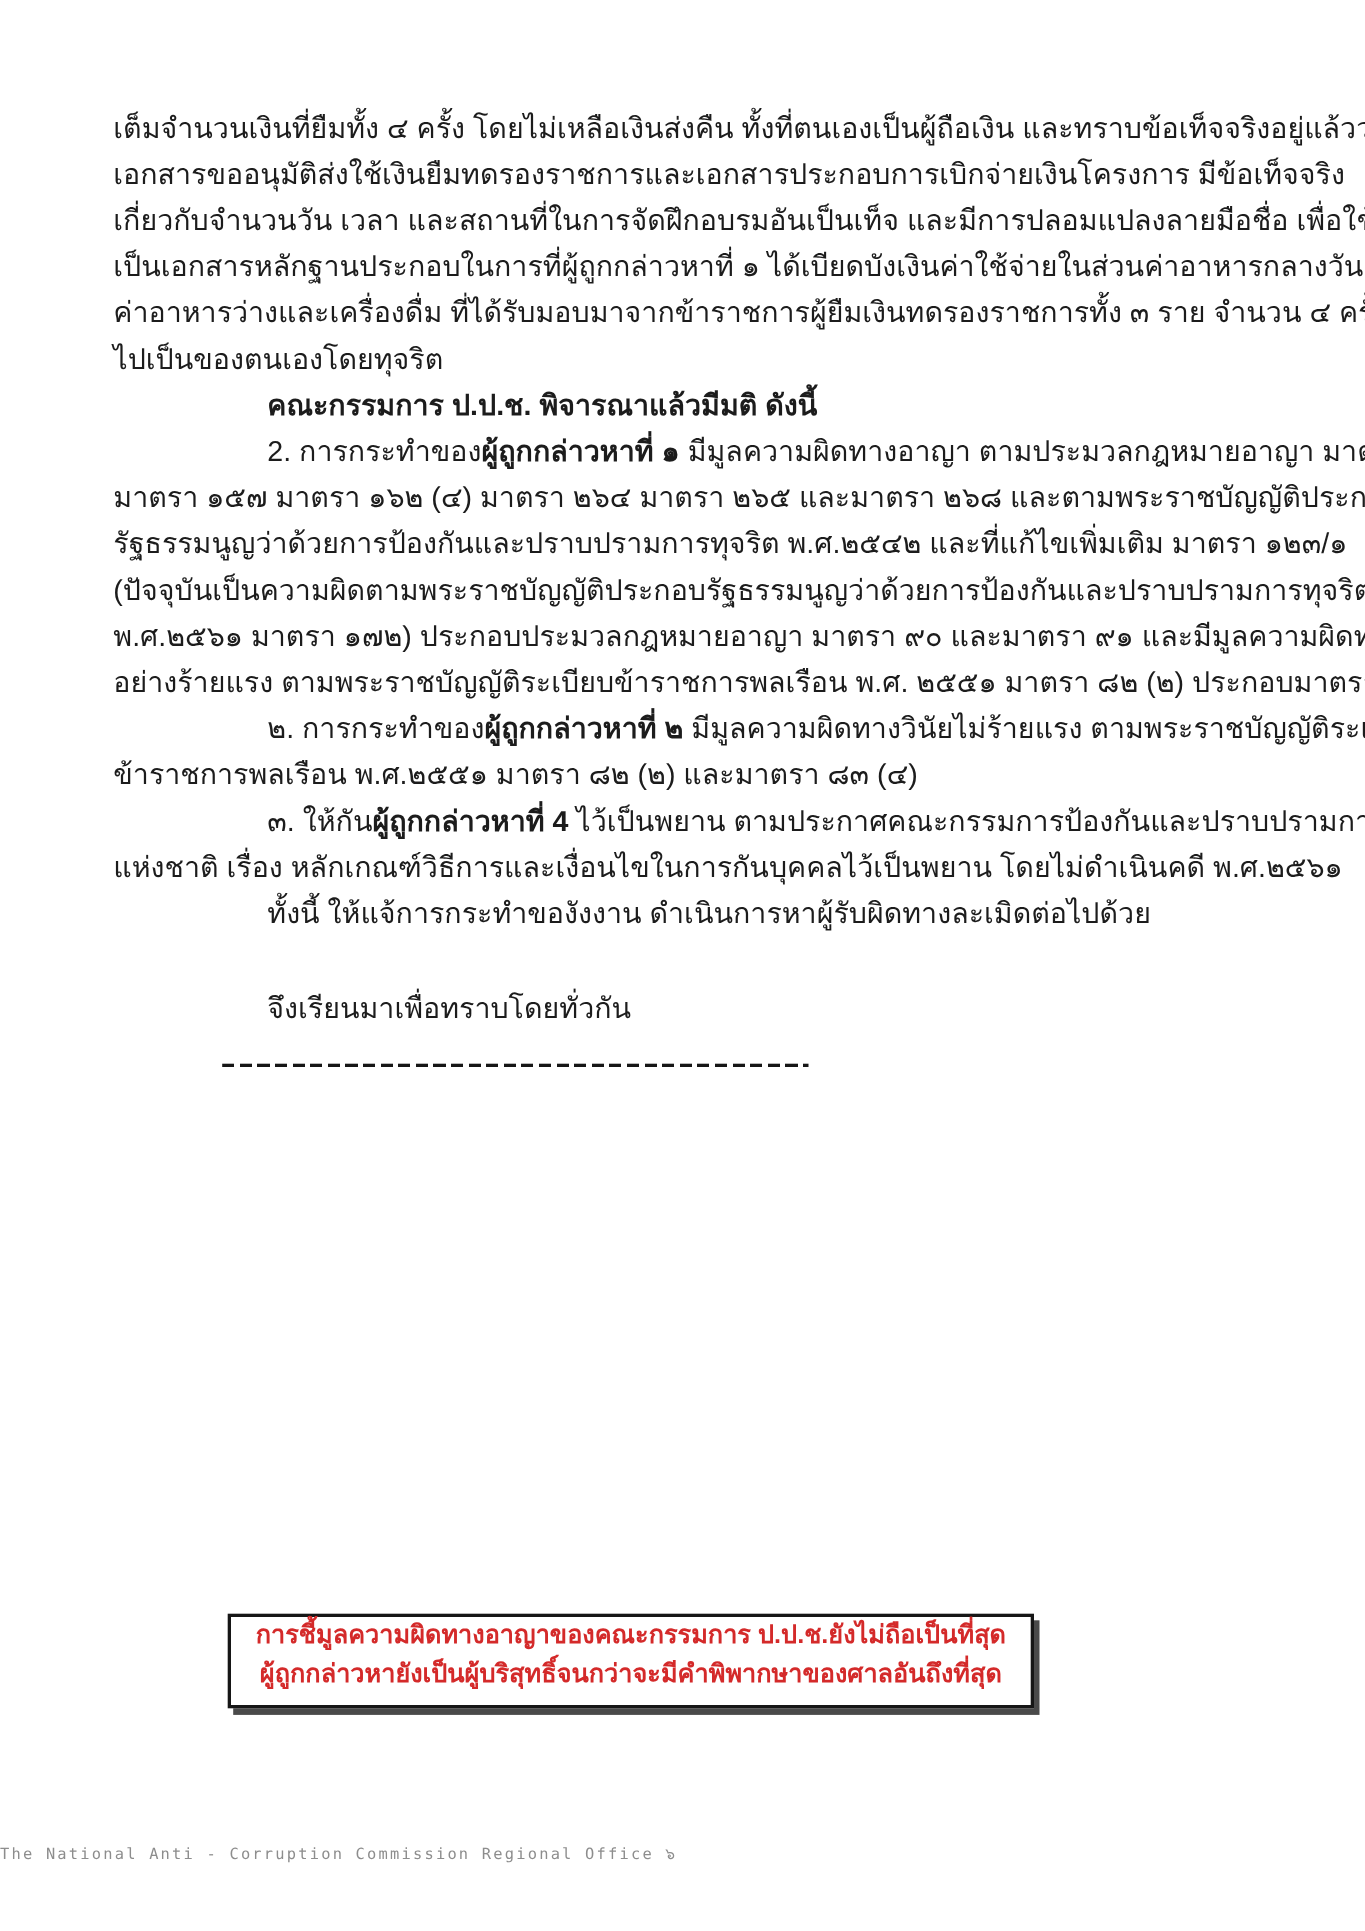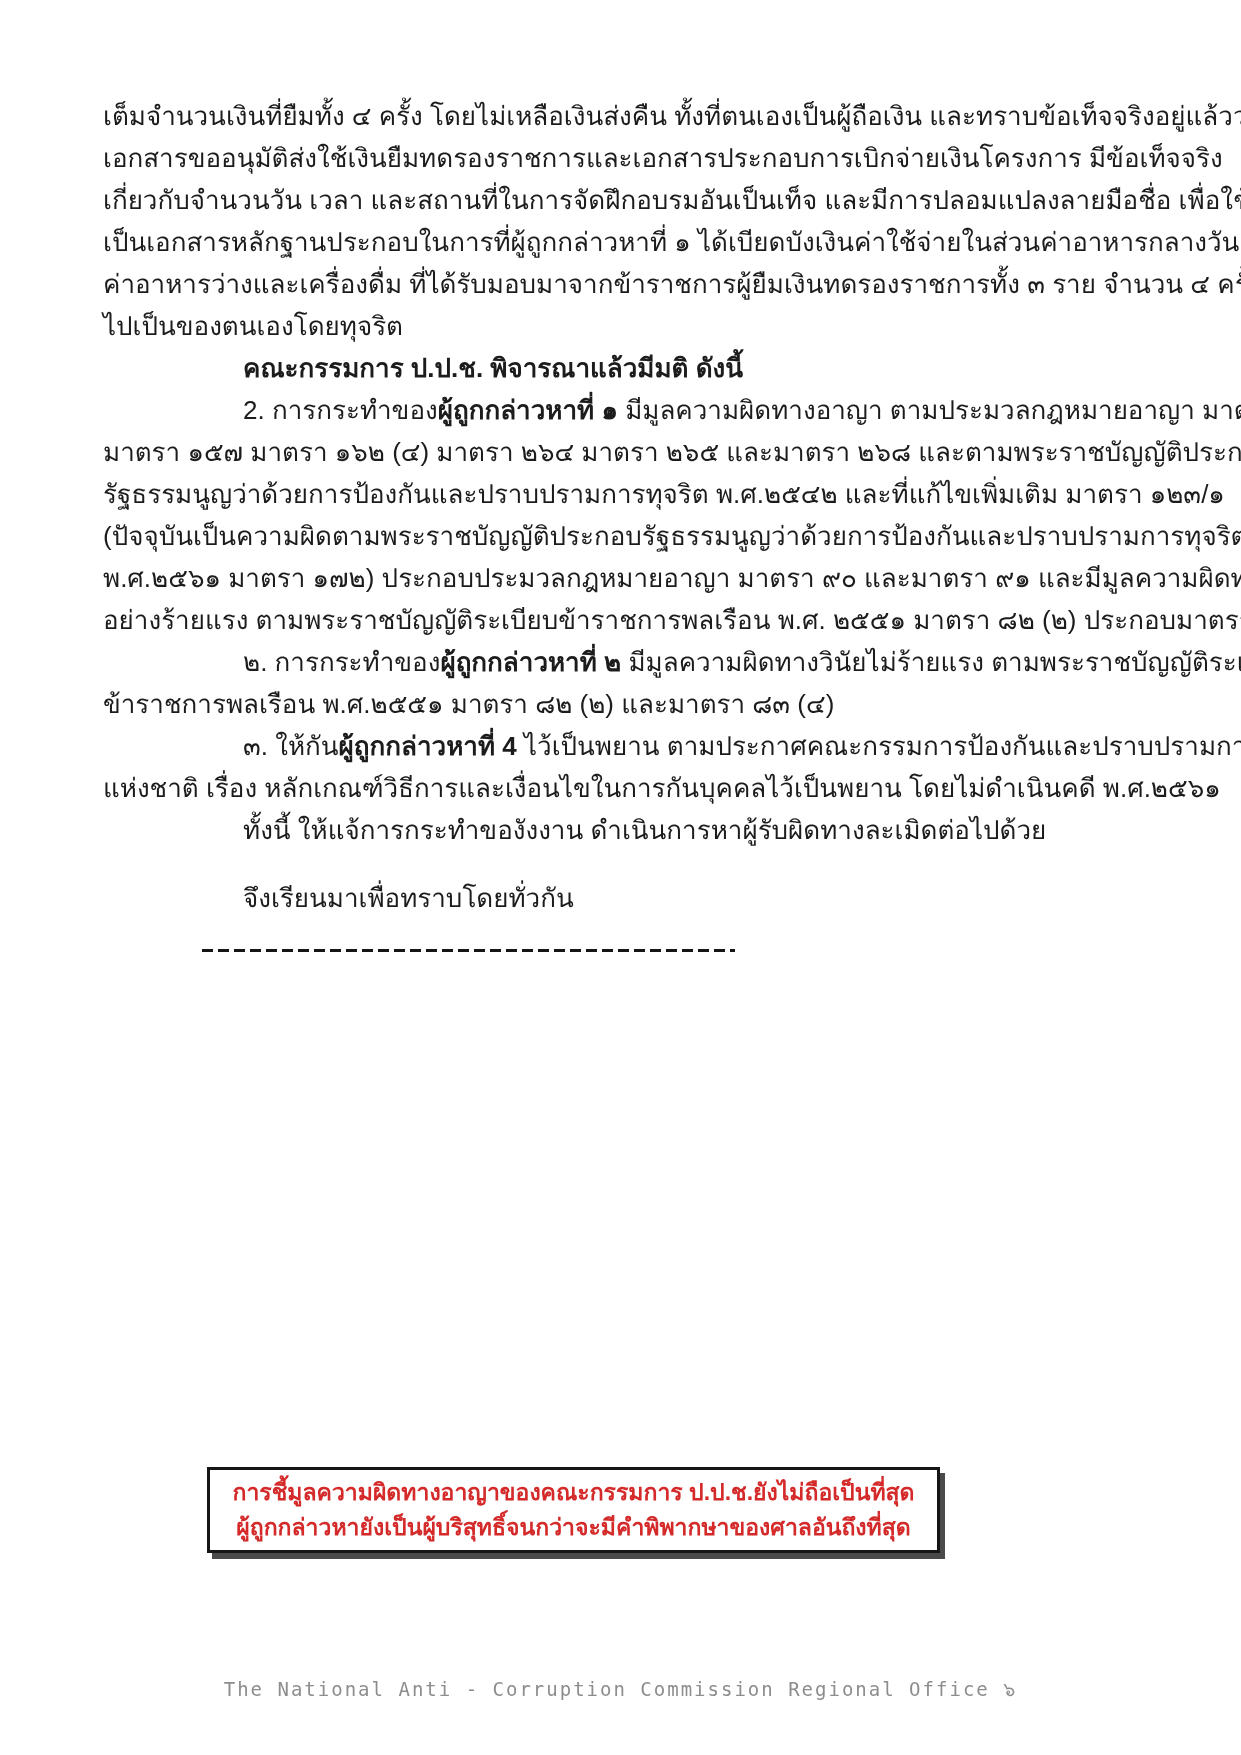--- a/index.html
+++ b/index.html
@@ -15,54 +15,54 @@
     background: #ffffff;
   }
   .body-text {
     padding: 95px 100px 0 103px;
     font-size: 26px;
     line-height: 42px;
     color: #1c1c1c;
   }
   .line { white-space: nowrap; }
   .line.indent { padding-left: 140px; }
-  .line.gap { margin-top: 26px; }
+  .line.gap { margin-top: 44px; }
   .bold { font-weight: bold; }
   .separator {
     margin: 30px 0 0 202px;
     width: 533px;
     height: 3px;
     background: repeating-linear-gradient(90deg, #161616 0 11px, transparent 11px 16px);
   }
   .notice-box {
     position: absolute;
     left: 207px; top: 1467px;
     width: 733px; height: 86px;
     box-sizing: border-box;
     border: 3px solid #161616;
     background: #ffffff;
     box-shadow: 5px 6px 0 #4a4a4a;
     display: flex; flex-direction: column;
-    align-items: center; justify-content: center;
+    align-items: center; 
     gap: 2px;
   }
   .notice-line {
     color: #d42a2a;
     font-weight: bold;
     font-size: 23px;
     line-height: 33px;
     white-space: nowrap;
   }
   .footer {
     position: absolute;
     left: 0; top: 1674px; width: 100%;
-    text-align: center;
+    text-align: left;
     color: #8d8d8d;
     font-family: "DejaVu Sans Mono", "Liberation Mono", monospace;
-    font-size: 19px;
+    font-size: 14px;
     letter-spacing: 2px;
     white-space: nowrap;
   }
 </style>
 </head>
 <body>
 
 <div class="page">
 
   <div class="body-text">

